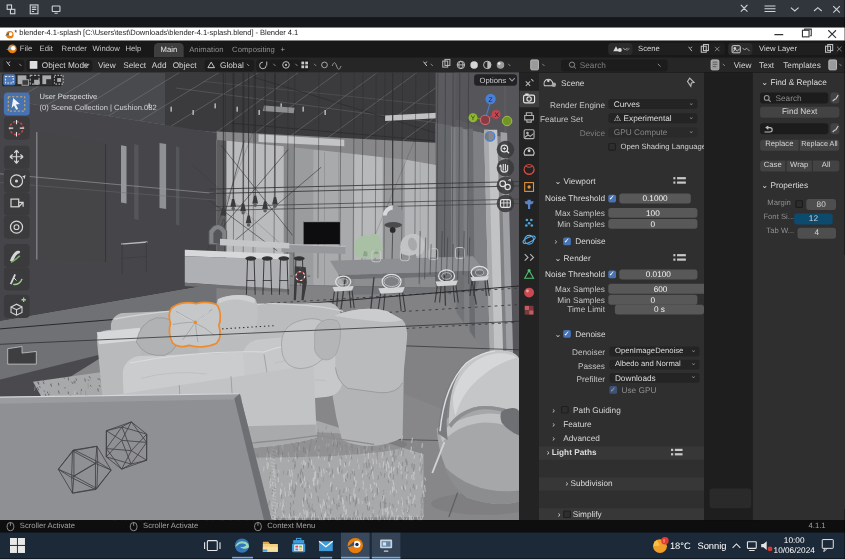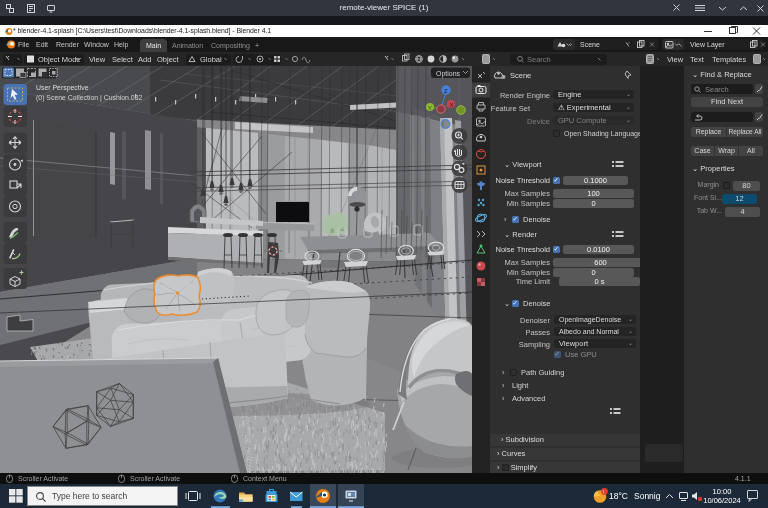--- a/index.html
+++ b/index.html
@@ -42,21 +42,20 @@
   
   #texted { left:640px; top:66px; width:44px; height:407px; background:#1e1e1e; }
   #tsidebar { left:684px; top:66px; width:84px; height:407px; background:#2f2f2f; font-size:7.5px; color:#cccccc; }
   .tbtn { position:absolute; background:#434343; border-radius:2.5px; color:#d6d6d6; text-align:center; }
   .tfield { position:absolute; background:#1c1c1c; border-radius:2.5px; color:#8a8a8a; }
 </style>
 </head>
 <body>
 
 <div id="rvbar" class="abs">
-  <div class="ttl">remote-viewer SPICE (1)</div>
   <svg class="abs" style="left:0;top:0" width="768" height="16">
     <g stroke="#cfd3d8" stroke-width="1" fill="none">
       <rect x="6.5" y="4.5" width="4" height="4"></rect>
         <rect x="9.5" y="8.5" width="4" height="4"></rect>
       <rect x="27.5" y="4.5" width="7" height="8"></rect>
         <path d="M29 6.5h4M29 8.5h4M29 10.5h2"></path>
       <rect x="47.5" y="5.5" width="7" height="5" rx="0.5"></rect>
         <path d="M49.5 12h3"></path>
       <path d="M673.5 5.5l3 3 3-3M673.5 11.5l3-3 3 3" transform="translate(0,-1)"></path>
       <path d="M695 5.5h10M695 8h10M695 10.5h10"></path>
@@ -651,21 +650,21 @@
       <path d="M1,8 a4,4 0 1 1 7,0 Z" fill="none" stroke="#ccc" stroke-width="1"></path>
       <circle cx="4.5" cy="3.5" r="1.2" fill="#ccc"></circle>
       <circle cx="9.5" cy="7" r="2" fill="#aaa"></circle>
     </svg>
   <div class="abs" style="left:38px;top:5px;color:#dcdcdc">Scene</div>
   <svg class="abs" style="left:152px;top:4px" width="10" height="10">
       <path d="M3,1 l4,4 -2.5,0.5 -0.5,3 -3,-4.5 Z" fill="none" stroke="#bbb" stroke-width="1"></path>
     </svg>
 
   <div class="plabel" style="left:0px;top:25px;width:78px">Render Engine</div>
-  <div class="pmenu" style="left:81px;top:24px;width:81px">Engine</div>
+  <div class="pmenu" style="left:81px;top:24px;width:81px">Curves</div>
   <div class="plabel" style="left:0px;top:38px;width:58px">Feature Set</div>
   <div class="pmenu" style="left:81px;top:37px;width:81px"><span style="color:#ededed">⚠</span> Experimental</div>
   <div class="plabel" style="left:0px;top:51px;width:78px;color:#7f7f7f">Device</div>
   <div class="pmenu" style="left:81px;top:50px;width:81px;color:#868686;background:#2a2a2a">GPU Compute</div>
   <div class="chk off" style="left:81px;top:64px"></div>
   <div class="abs" style="left:92px;top:64px;color:#d0d0d0;font-size:7px">Open Shading Language</div>
 
   <div class="abs" style="left:32px;top:94px;color:#d8d8d8">⌄ Viewport</div>
   <div class="plabel" style="left:0px;top:110px;width:78px;color:#dedede">Noise Threshold</div>
   <div class="chk" style="left:81px;top:111px"></div>
@@ -687,34 +686,34 @@
   <div class="pfield" style="left:81px;top:201.5px;width:81px">0</div>
   <div class="plabel" style="left:0px;top:211px;width:78px">Time Limit</div>
   <div class="pfield" style="left:87px;top:211px;width:81px">0 s</div>
   <div class="abs" style="left:32px;top:233px;color:#cacaca">⌄</div>
   <div class="chk" style="left:40px;top:234px"></div>
   <div class="abs" style="left:51px;top:233px;color:#d8d8d8">Denoise</div>
   <div class="plabel" style="left:0px;top:250px;width:78px">Denoiser</div>
   <div class="pmenu" style="left:82px;top:249px;width:82px;font-size:7px">OpenImageDenoise</div>
   <div class="plabel" style="left:0px;top:262px;width:78px">Passes</div>
   <div class="pmenu" style="left:82px;top:261px;width:82px;font-size:7px">Albedo and Normal</div>
-  <div class="plabel" style="left:0px;top:274px;width:78px">Sampling</div>
-  <div class="pmenu" style="left:82px;top:273px;width:82px">Viewport</div>
+  <div class="plabel" style="left:0px;top:274px;width:78px">Prefilter</div>
+  <div class="pmenu" style="left:82px;top:273px;width:82px">Downloads</div>
   <div class="chk" style="left:82px;top:285px;opacity:0.55"></div>
   <div class="abs" style="left:93px;top:284px;color:#8f8f8f">Use GPU</div>
   <div class="abs" style="left:30px;top:302px;color:#cacaca">›</div>
   <div class="chk off" style="left:38px;top:303px"></div>
   <div class="abs" style="left:49px;top:302px;color:#d4d4d4">Path Guiding</div>
   <div class="abs" style="left:30px;top:315px;color:#cacaca">›</div>
-  <div class="abs" style="left:40px;top:315px;color:#d4d4d4">Light</div>
+  <div class="abs" style="left:40px;top:315px;color:#d4d4d4">Feature</div>
   <div class="abs" style="left:30px;top:328px;color:#cacaca">›</div>
   <div class="abs" style="left:40px;top:328px;color:#d4d4d4">Advanced</div>
-  <div class="phdr" style="top:368px;height:12px;line-height:12px"><span style="margin-left:11px">› Subdivision</span></div>
-  <div class="phdr" style="top:382px;height:12px;line-height:12px"><span style="margin-left:7px">› Curves</span></div>
-  <div class="phdr" style="top:396px;height:12px;line-height:12px"><span style="margin-left:7px">› <span style="display:inline-block;width:7px;height:7px;background:#2e2e2e;border:1px solid #1e1e1e;border-radius:1px;vertical-align:-1px"></span> Simplify</span></div>
+  <div class="phdr" style="top:340px;height:12px;line-height:12px"><span style="margin-left:7px">› <b>Light Paths</b></span></div>
+  <div class="phdr" style="top:368px;height:12px;line-height:12px"><span style="margin-left:24px">› Subdivision</span></div>
+  <div class="phdr" style="top:396px;height:12px;line-height:12px"><span style="margin-left:17px">› <span style="display:inline-block;width:7px;height:7px;background:#2e2e2e;border:1px solid #1e1e1e;border-radius:1px;vertical-align:-1px"></span> Simplify</span></div>
   <svg class="abs" style="left:140px;top:94px" width="14" height="10">
       <g fill="#c8c8c8">
         <rect x="0" y="1" width="2" height="2"></rect>
         <rect x="3.5" y="1" width="8" height="2"></rect>
         <rect x="0" y="5" width="2" height="2"></rect>
         <rect x="3.5" y="5" width="8" height="2"></rect>
       </g>
     </svg>
   <svg class="abs" style="left:140px;top:164px" width="14" height="10">
       <g fill="#c8c8c8">
@@ -792,27 +791,20 @@
 
 <div id="taskbar" class="abs">
   <svg class="abs" style="left:9px;top:5px" width="14" height="14" viewBox="0 0 14 14">
     <g fill="#e8e8e8">
         <rect x="0" y="0" width="6.4" height="6.4"></rect>
         <rect x="7.3" y="0" width="6.4" height="6.4"></rect>
         <rect x="0" y="7.3" width="6.4" height="6.4"></rect>
         <rect x="7.3" y="7.3" width="6.4" height="6.4"></rect>
       </g>
   </svg>
-  <div id="searchbox">
-    <svg class="abs" style="left:7px;top:4px" width="12" height="12" viewBox="0 0 12 12">
-        <circle cx="5" cy="5" r="3.4" fill="none" stroke="#444" stroke-width="1.1"></circle>
-        <path d="M7.6 7.6l3 3" stroke="#444" stroke-width="1.1"></path>
-      </svg>
-    <div class="abs" style="left:24px;top:4px">Type here to search</div>
-  </div>
 
   <svg class="abs" style="left:0;top:0" width="768" height="24">
 
     <g stroke="#e8e8e8" stroke-width="1" fill="none">
       <rect x="188.5" y="7.5" width="9" height="9" rx="1"></rect>
         <path d="M186 9v6M200 9v6"></path>
     </g>
 
     <circle cx="220" cy="12" r="6.5" fill="#3277bc"></circle>
     <path d="M214 13c1-4 5-6 9-4.5c2.5 1 3.5 3 3.3 5c-2 1.8-6 2-8-0.5c3 0.8 5-0.3 5.5-1.5c-1.5-1.5-5-2-7.5 0c-1 0.8-2 1.5-2.3 1.5z" fill="#9cd7ae"></path>

